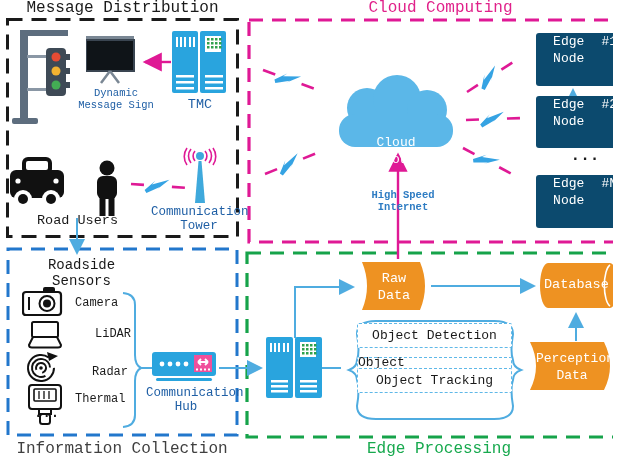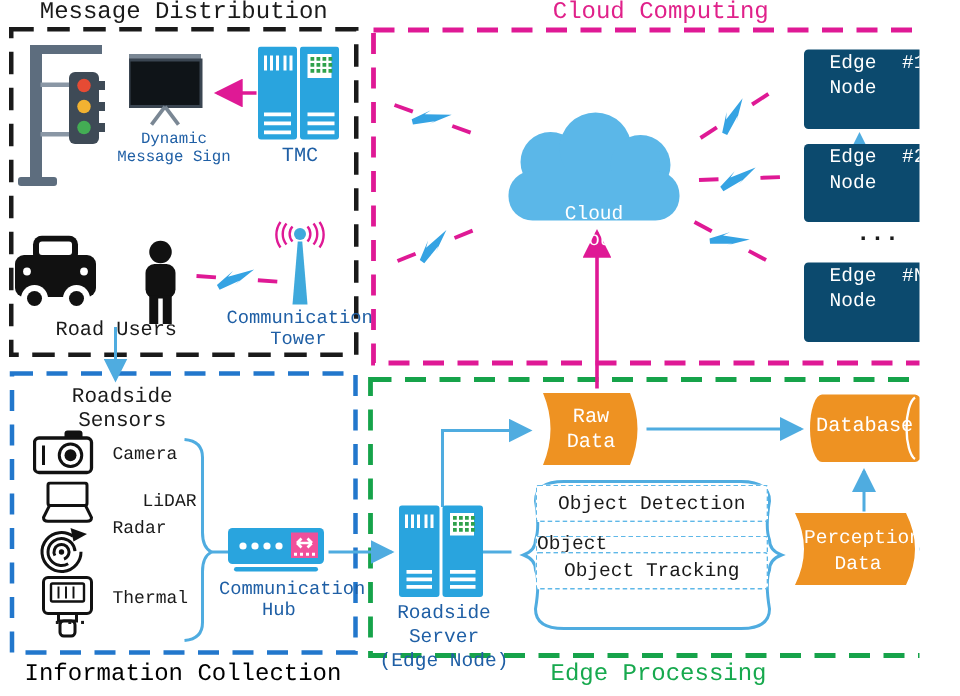--- a/index.html
+++ b/index.html
@@ -99,21 +99,21 @@
       <path d="M573 96 V90" marker-end="url(#ab)"></path>
     </g>
     <g fill="none" stroke="#df1995" stroke-width="2.4">
       <path d="M171 62 H145" marker-end="url(#am)"></path>
       <path d="M398 259 V155" marker-end="url(#am)"></path>
     </g>
   </svg>
 
   <div class="lbl sec-title" style="left:6px;top:0px;width:233px;color:#1a1a1a;">Message Distribution</div>
   <div class="lbl sec-title" style="left:248px;top:0px;width:385px;color:#e0218a;">Cloud Computing</div>
-  <div class="lbl sec-title" style="left:6px;top:441px;width:232px;color:#000000;">Information Collection</div>
+  <div class="lbl sec-title" style="left:6px;top:441px;width:232px;color:#404040;">Information Collection</div>
   <div class="lbl sec-title" style="left:246px;top:441px;width:386px;color:#17a94e;">Edge Processing</div>
 
   <div class="abs" style="left:12px;top:26px;">
     <svg width="60" height="100" viewBox="0 0 60 100">
       <rect x="8" y="4" width="48" height="6" fill="#5d6d7e"></rect>
       <rect x="8" y="4" width="8" height="88" fill="#5d6d7e"></rect>
       <rect x="0" y="92" width="26" height="6" rx="2" fill="#5d6d7e"></rect>
       <rect x="15" y="29" width="19" height="3" fill="#8a97a5"></rect>
       <rect x="15" y="62" width="19" height="3" fill="#8a97a5"></rect>
       <rect x="54" y="28" width="4" height="6" fill="#3e4a56"></rect>
@@ -217,20 +217,24 @@
   <div class="lbl navy" style="left:151px;top:205px;width:96px;font-size:12.5px;">
     <span>Communication</span><br>
     <span>Tower</span>
   </div>
 
   <div class="lbl white" style="left:366px;top:98px;width:60px;font-size:13px;line-height:17px;margin-top:36px;">
     <span>Cloud</span><br>
     <span>Cloud</span>
   </div>
 
+  <div class="lbl" style="left:368px;top:190px;width:70px;font-size:10.5px;font-weight:bold;color:#2e7cc3;">
+    <span>High Speed</span><br>
+    <span>Internet</span>
+  </div>
 
   <div class="node" style="top:33px;height:53px;">
     <span>Edge Node</span>
     <span>#1</span>
   </div>
   <div class="node" style="top:96px;height:52px;">
     <span>Edge Node</span>
     <span>#2</span>
   </div>
   <div class="lbl" style="left:560px;top:148px;width:50px;font-size:16px;font-weight:bold;">...</div>
@@ -264,21 +268,21 @@
     <svg width="34" height="32" viewBox="0 0 34 32">
       <g fill="none" stroke="#111" stroke-width="2">
         <circle cx="15" cy="17" r="13" stroke-dasharray="60 12" transform="rotate(40 15 17)"></circle>
         <circle cx="15" cy="17" r="9" stroke-dasharray="40 10" transform="rotate(100 15 17)"></circle>
         <circle cx="15" cy="17" r="5" stroke-dasharray="20 7" transform="rotate(200 15 17)"></circle>
       </g>
       <circle cx="15" cy="17" r="1.8" fill="#111"></circle>
       <polygon points="21,1 32,5 23,10" fill="#111"></polygon>
     </svg>
   </div>
-  <div class="sensor-lbl" style="top:345px;">Radar</div>
+  <div class="sensor-lbl" style="top:365px;margin-left:17px;">Radar</div>
 
   <div class="abs" style="left:28px;top:384px;">
     <svg width="36" height="42" viewBox="0 0 36 42">
       <rect x="1" y="1" width="32" height="24" rx="3" fill="#fff" stroke="#111" stroke-width="2"></rect>
       <rect x="6" y="5" width="22" height="12" rx="1" fill="#fff" stroke="#111" stroke-width="1.6"></rect>
       <line x1="11" y1="7" x2="11" y2="15" stroke="#111" stroke-width="1.3"></line>
       <line x1="16" y1="7" x2="16" y2="15" stroke="#111" stroke-width="1.3"></line>
       <line x1="21" y1="7" x2="21" y2="15" stroke="#111" stroke-width="1.3"></line>
       <rect x="11" y="25" width="12" height="5" fill="#fff" stroke="#111" stroke-width="2"></rect>
       <rect x="12" y="30" width="10" height="10" rx="2.5" fill="#fff" stroke="#111" stroke-width="2"></rect>
@@ -336,24 +340,20 @@
           <rect x="40" y="18" width="2.5" height="2.5"></rect>
           <rect x="44" y="18" width="2.5" height="2.5"></rect>
           <rect x="48" y="18" width="2.5" height="2.5"></rect>
         <rect x="36" y="22" width="2.5" height="2.5"></rect>
           <rect x="40" y="22" width="2.5" height="2.5"></rect>
           <rect x="44" y="22" width="2.5" height="2.5"></rect>
           <rect x="48" y="22" width="2.5" height="2.5"></rect>
       </g>
     </svg>
   </div>
-  <div class="lbl navy" style="left:246px;top:401px;width:100px;font-size:13px;line-height:16px;">
-    <span>Roadside Server</span><br>
-    <span>(Edge Node)</span>
-  </div>
 
   <div class="lbl white" style="left:366px;top:270px;width:56px;font-size:13.5px;line-height:17px;">
     <span>Raw</span><br>
     <span>Data</span>
   </div>
 
   <div class="lbl white" style="left:544px;top:277px;width:64px;font-size:13.5px;">Database</div>
 
   <div class="lbl white" style="left:536px;top:350px;width:72px;font-size:13px;line-height:17px;">
     <span>Perception</span><br>

